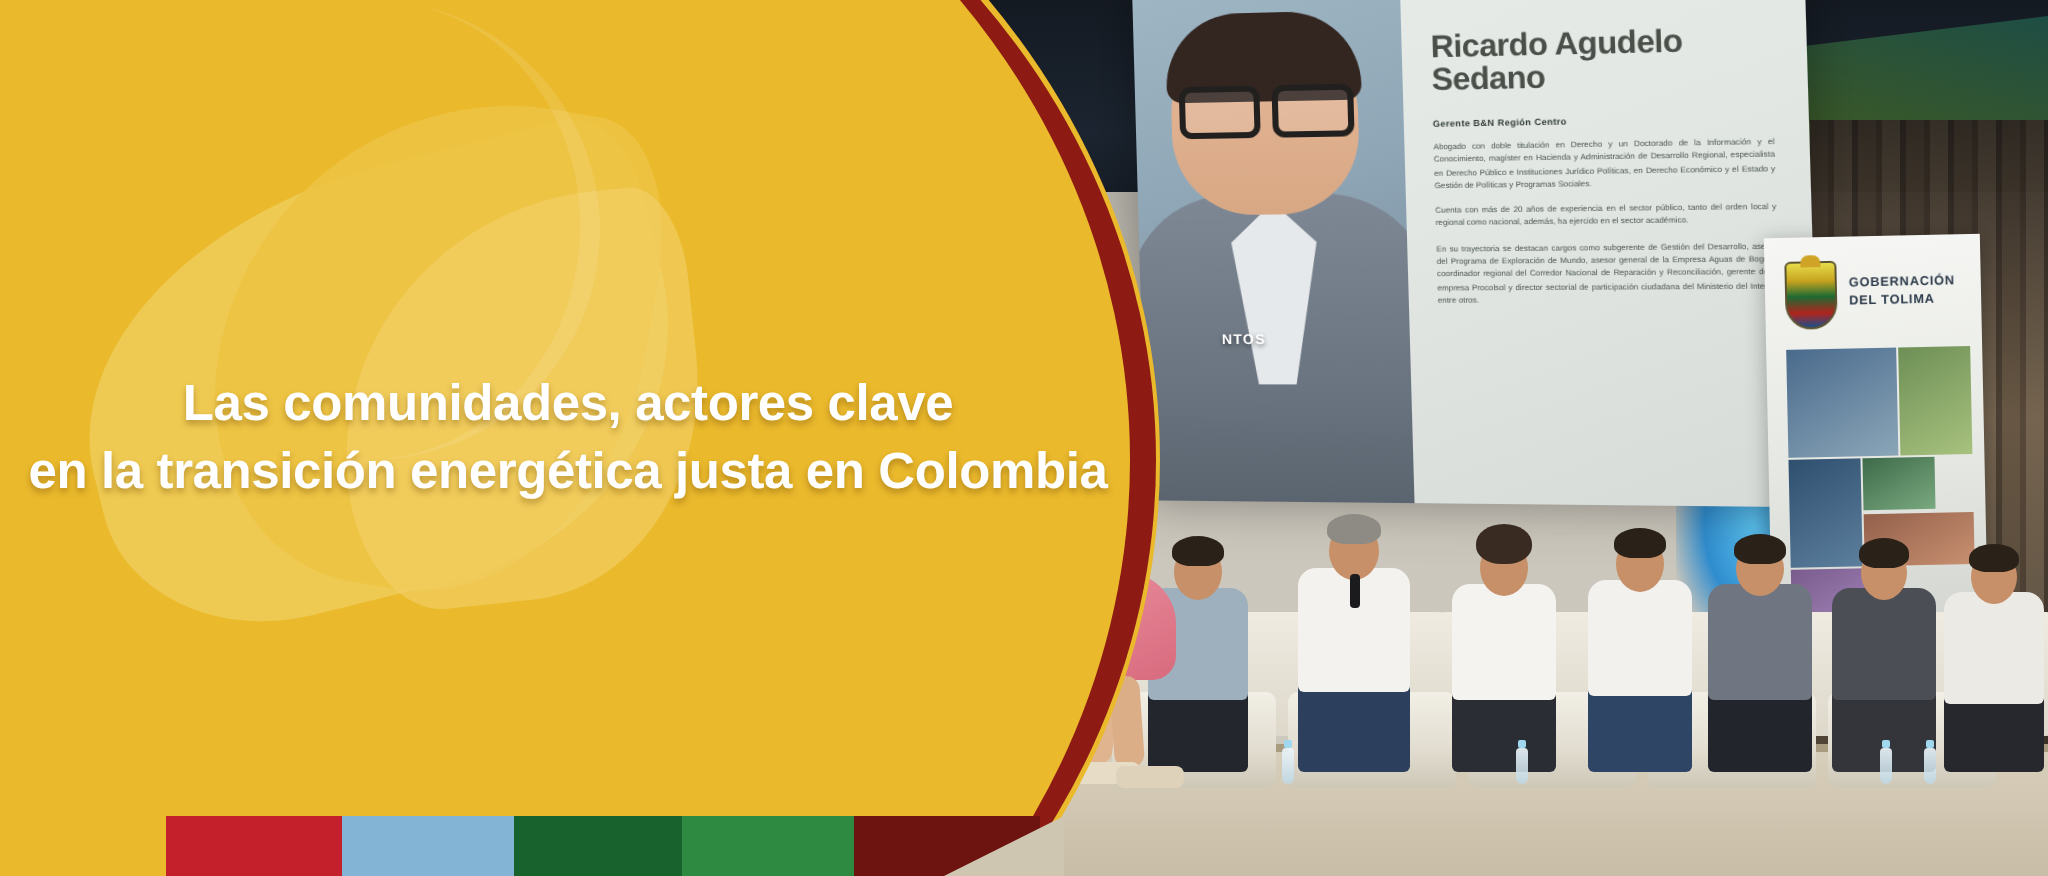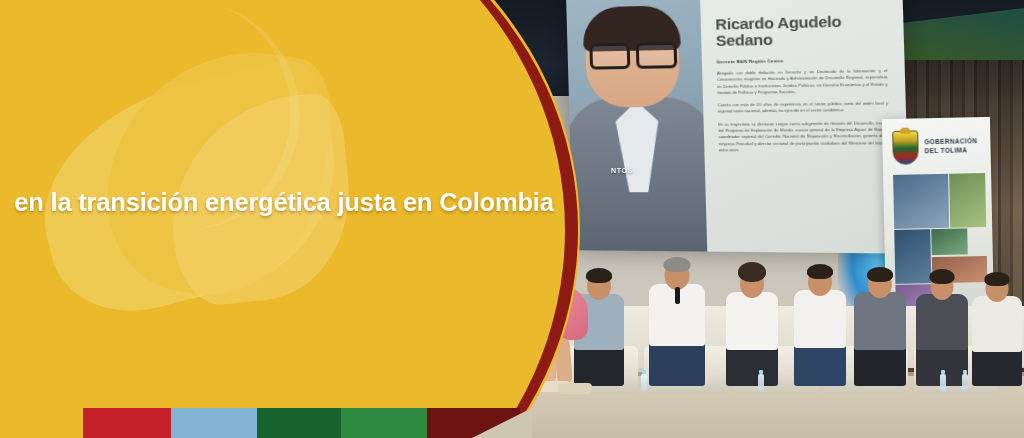--- a/index.html
+++ b/index.html
@@ -446,20 +446,21 @@
     <div class="yellow-fill">
       <div class="swoosh-a"></div>
       <div class="swoosh-b"></div>
       <div class="swoosh-c"></div>
       <div class="swoosh-line"></div>
     </div>
   </div>
   <div class="arc"></div>
 
   <div class="headline">
+    <span class="l1">Las comunidades, actores clave</span>
     <span class="l2">en la transición energética justa en Colombia</span>
   </div>
 
   <div class="bottom-bar">
     <div class="bb-pad"></div>
     <div class="bb-seg" style="background: rgb(196, 32, 44); width: 88px;"></div>
     <div class="bb-seg" style="background: rgb(131, 180, 213); width: 86px;"></div>
     <div class="bb-seg" style="background: rgb(24, 98, 45); width: 84px;"></div>
     <div class="bb-seg" style="background: rgb(46, 138, 64); width: 86px;"></div>
     <div class="bb-seg" style="background: rgb(110, 20, 16); width: 93px;"></div>

